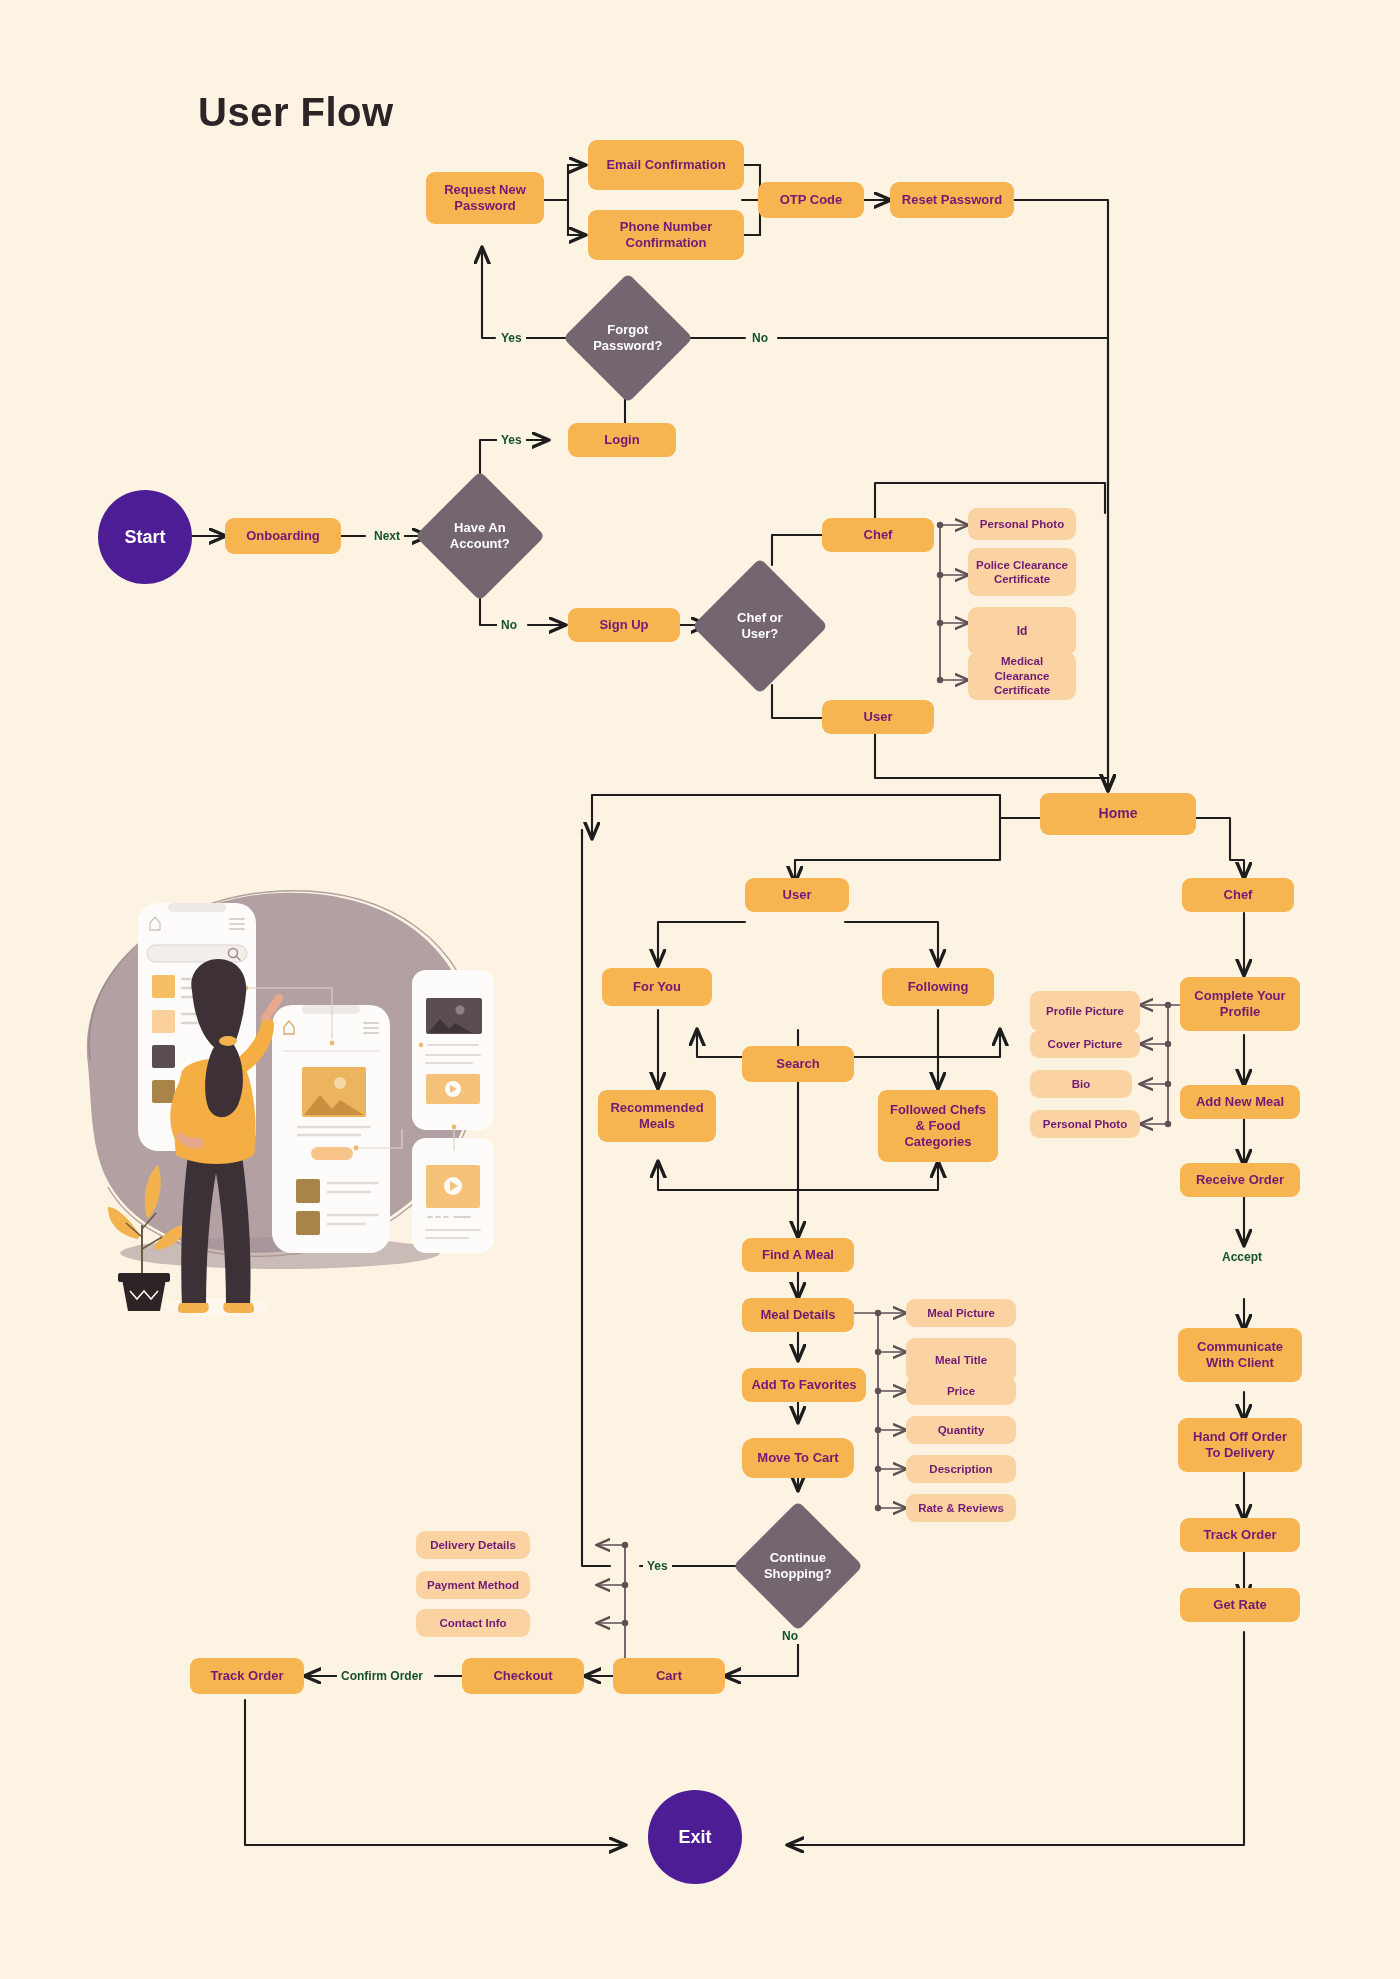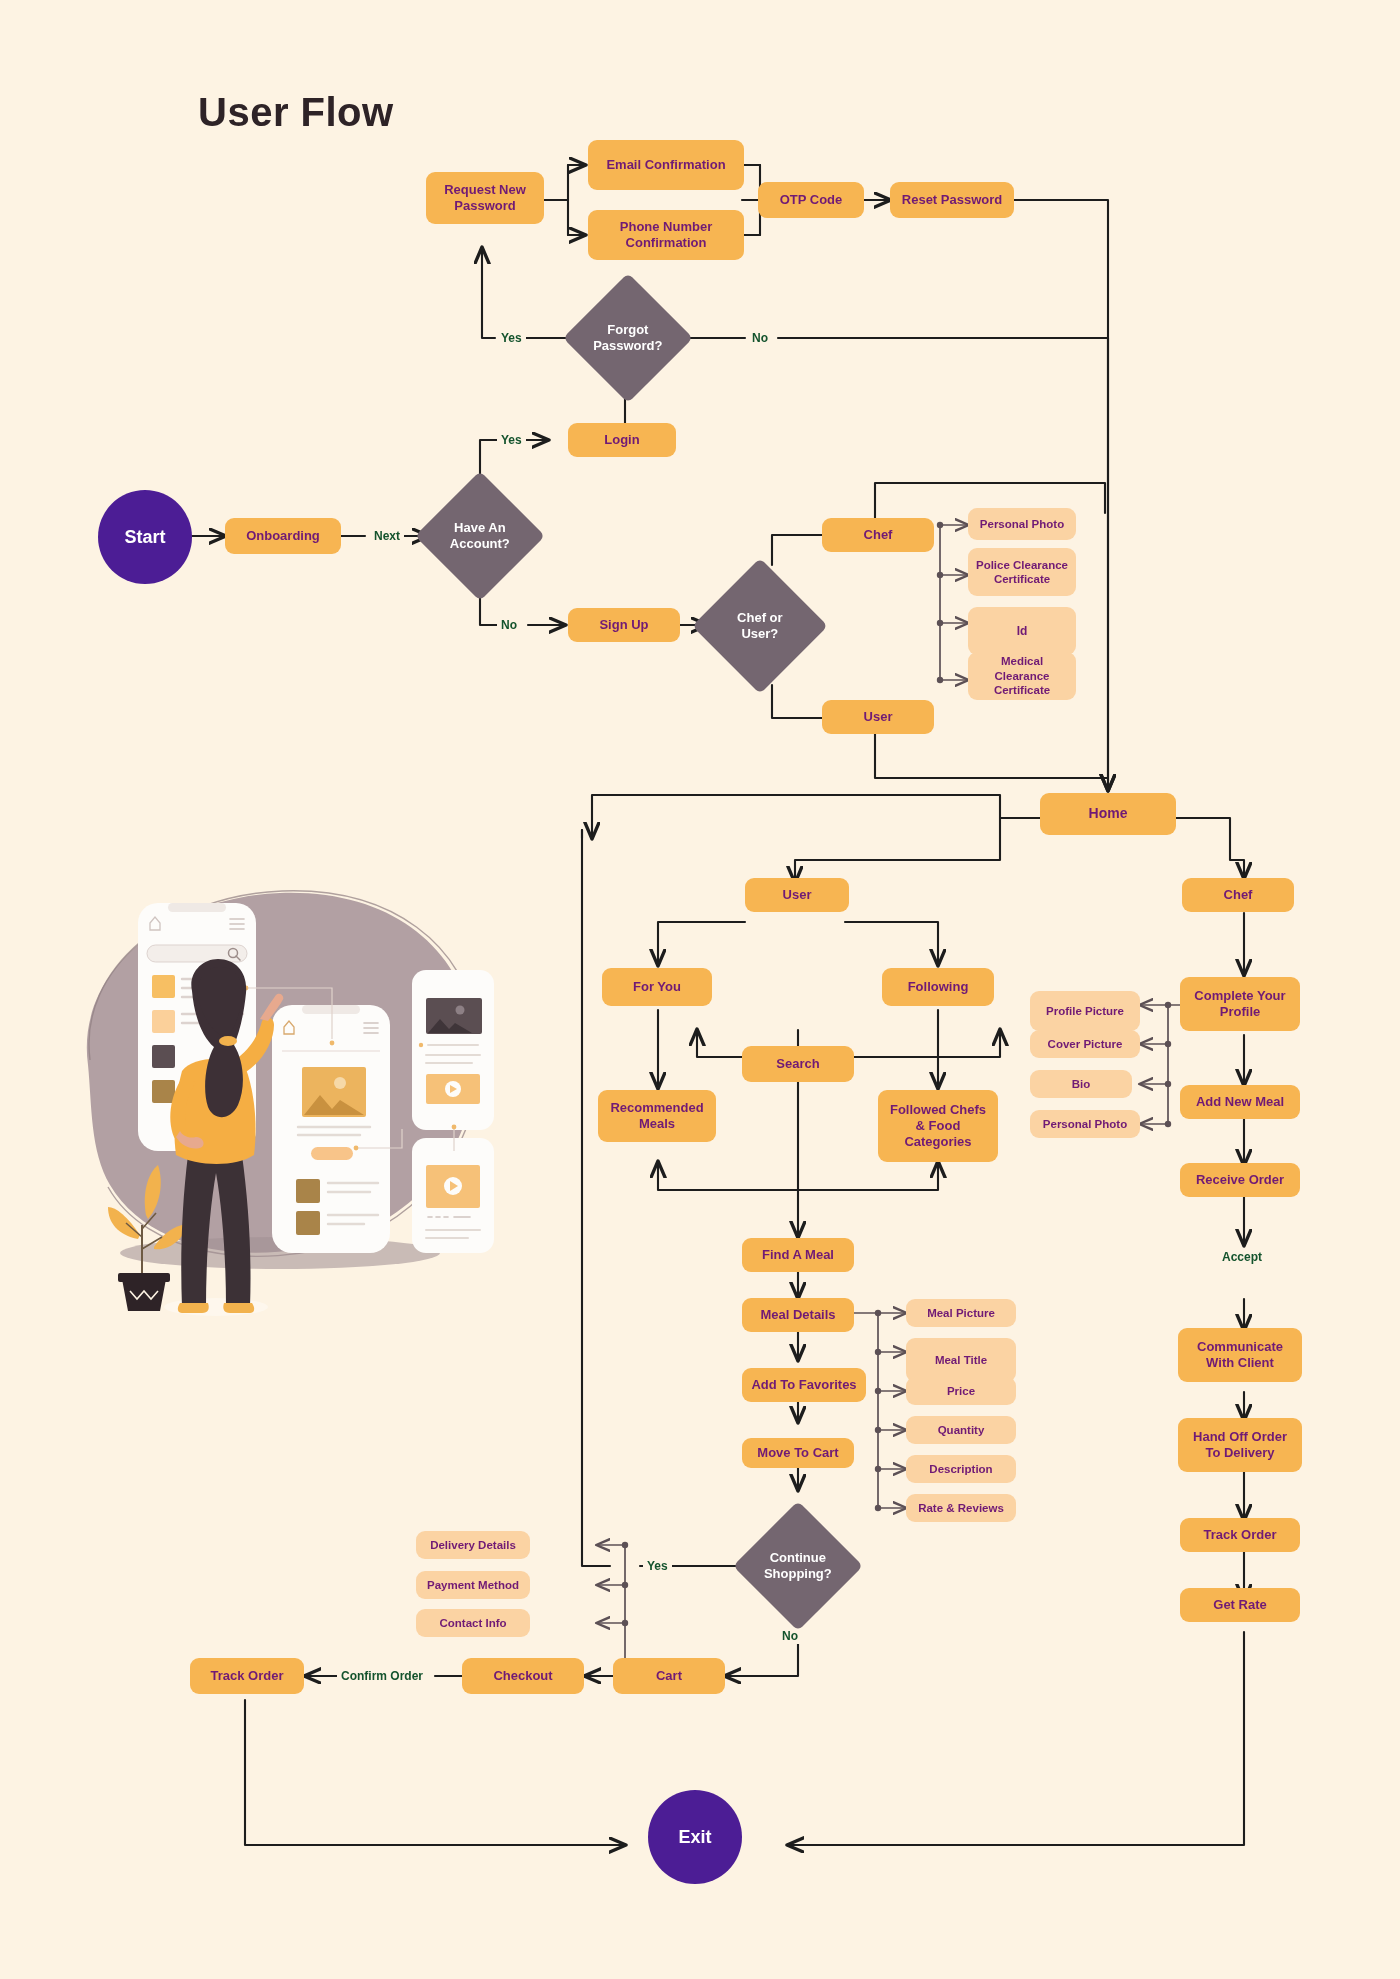--- a/index.html
+++ b/index.html
@@ -241,33 +241,33 @@
     <span>Chef or User?</span>
   </div>
   <div class="node n-primary" style="left:822px; top:518px; width:112px; height:34px;">Chef</div>
   <div class="node n-primary" style="left:822px; top:700px; width:112px; height:34px;">User</div>
 
   <div class="node n-sub" style="left:968px; top:508px; width:108px; height:32px; font-size:11.5px;">Personal Photo</div>
   <div class="node n-sub" style="left:968px; top:548px; width:108px; height:48px; font-size:11.5px;">Police Clearance Certificate</div>
   <div class="node n-sub" style="left:968px; top:607px; width:108px; height:48px; font-size:12px;">Id</div>
   <div class="node n-sub" style="left:968px; top:652px; width:108px; height:48px; font-size:11.5px;">Medical Clearance Certificate</div>
 
-  <div class="node n-primary" style="left:1040px; top:793px; width:136px; height:42px; font-size:14px;">Home</div>
+  <div class="node n-primary" style="left:1040px; top:793px; width:156px; height:42px; font-size:14px;">Home</div>
 
   <div class="node n-primary" style="left:745px; top:878px; width:104px; height:34px;">User</div>
   <div class="node n-primary" style="left:602px; top:968px; width:110px; height:38px;">For You</div>
   <div class="node n-primary" style="left:882px; top:968px; width:112px; height:38px;">Following</div>
   <div class="node n-primary" style="left:742px; top:1046px; width:112px; height:36px;">Search</div>
   <div class="node n-primary" style="left:598px; top:1090px; width:118px; height:52px;">Recommended Meals</div>
   <div class="node n-primary" style="left:878px; top:1090px; width:120px; height:72px;">Followed Chefs &amp; Food Categories</div>
 
   <div class="node n-primary" style="left:742px; top:1238px; width:112px; height:34px;">Find A Meal</div>
   <div class="node n-primary" style="left:742px; top:1298px; width:112px; height:34px;">Meal Details</div>
   <div class="node n-primary" style="left:742px; top:1368px; width:124px; height:34px;">Add To Favorites</div>
-  <div class="node n-primary" style="left:742px; top:1438px; width:112px; height:30px;">Move To Cart</div>
+  <div class="node n-primary" style="left:742px; top:1438px; width:112px; height:40px;border-radius:12px;">Move To Cart</div>
 
   <div class="node n-sub" style="left:906px; top:1299px; width:110px; height:28px; font-size:11.5px;">Meal Picture</div>
   <div class="node n-sub" style="left:906px; top:1338px; width:110px; height:44px; font-size:11.5px;">Meal Title</div>
   <div class="node n-sub" style="left:906px; top:1377px; width:110px; height:28px; font-size:11.5px;">Price</div>
   <div class="node n-sub" style="left:906px; top:1416px; width:110px; height:28px; font-size:11.5px;">Quantity</div>
   <div class="node n-sub" style="left:906px; top:1455px; width:110px; height:28px; font-size:11.5px;">Description</div>
   <div class="node n-sub" style="left:906px; top:1494px; width:110px; height:28px; font-size:11.5px;">Rate &amp; Reviews</div>
 
   <div class="node n-dec" style="left:752px; top:1520px; width:92px; height:92px;">
     <span>Continue Shopping?</span>

